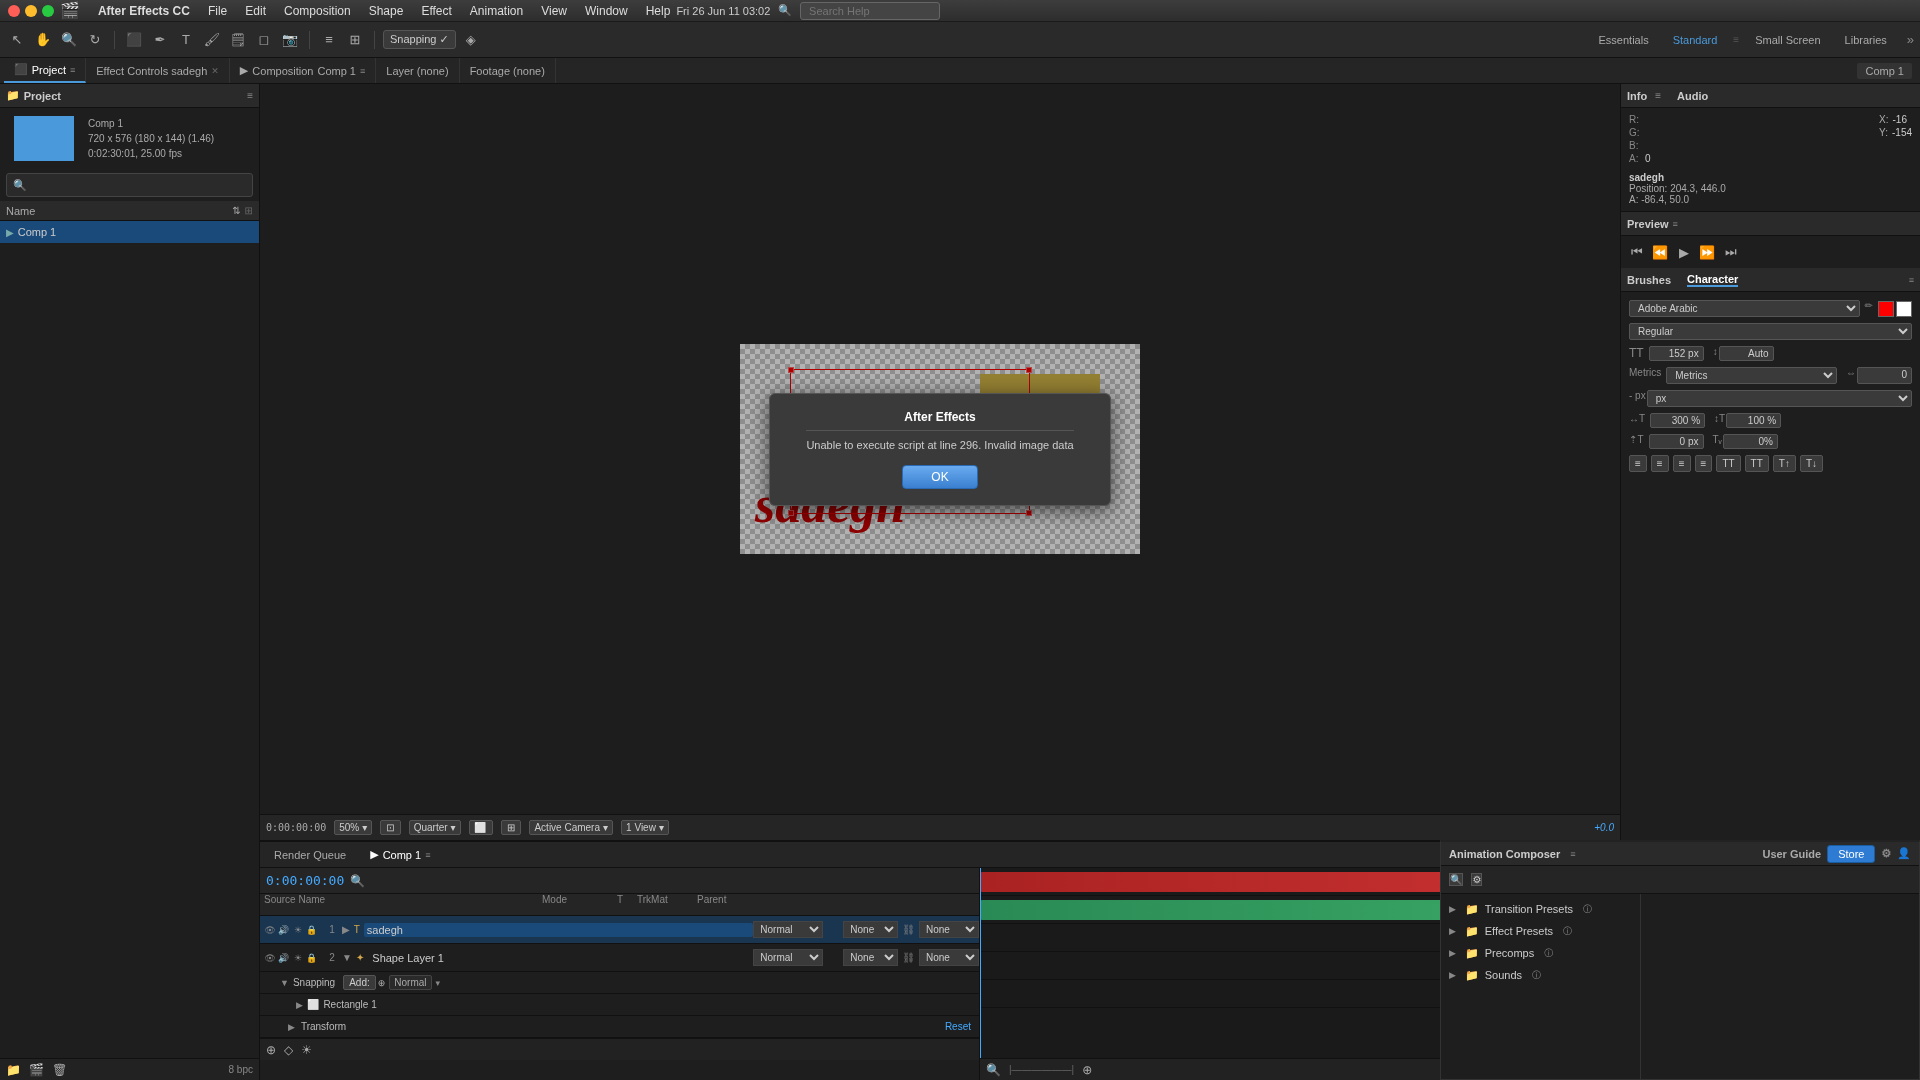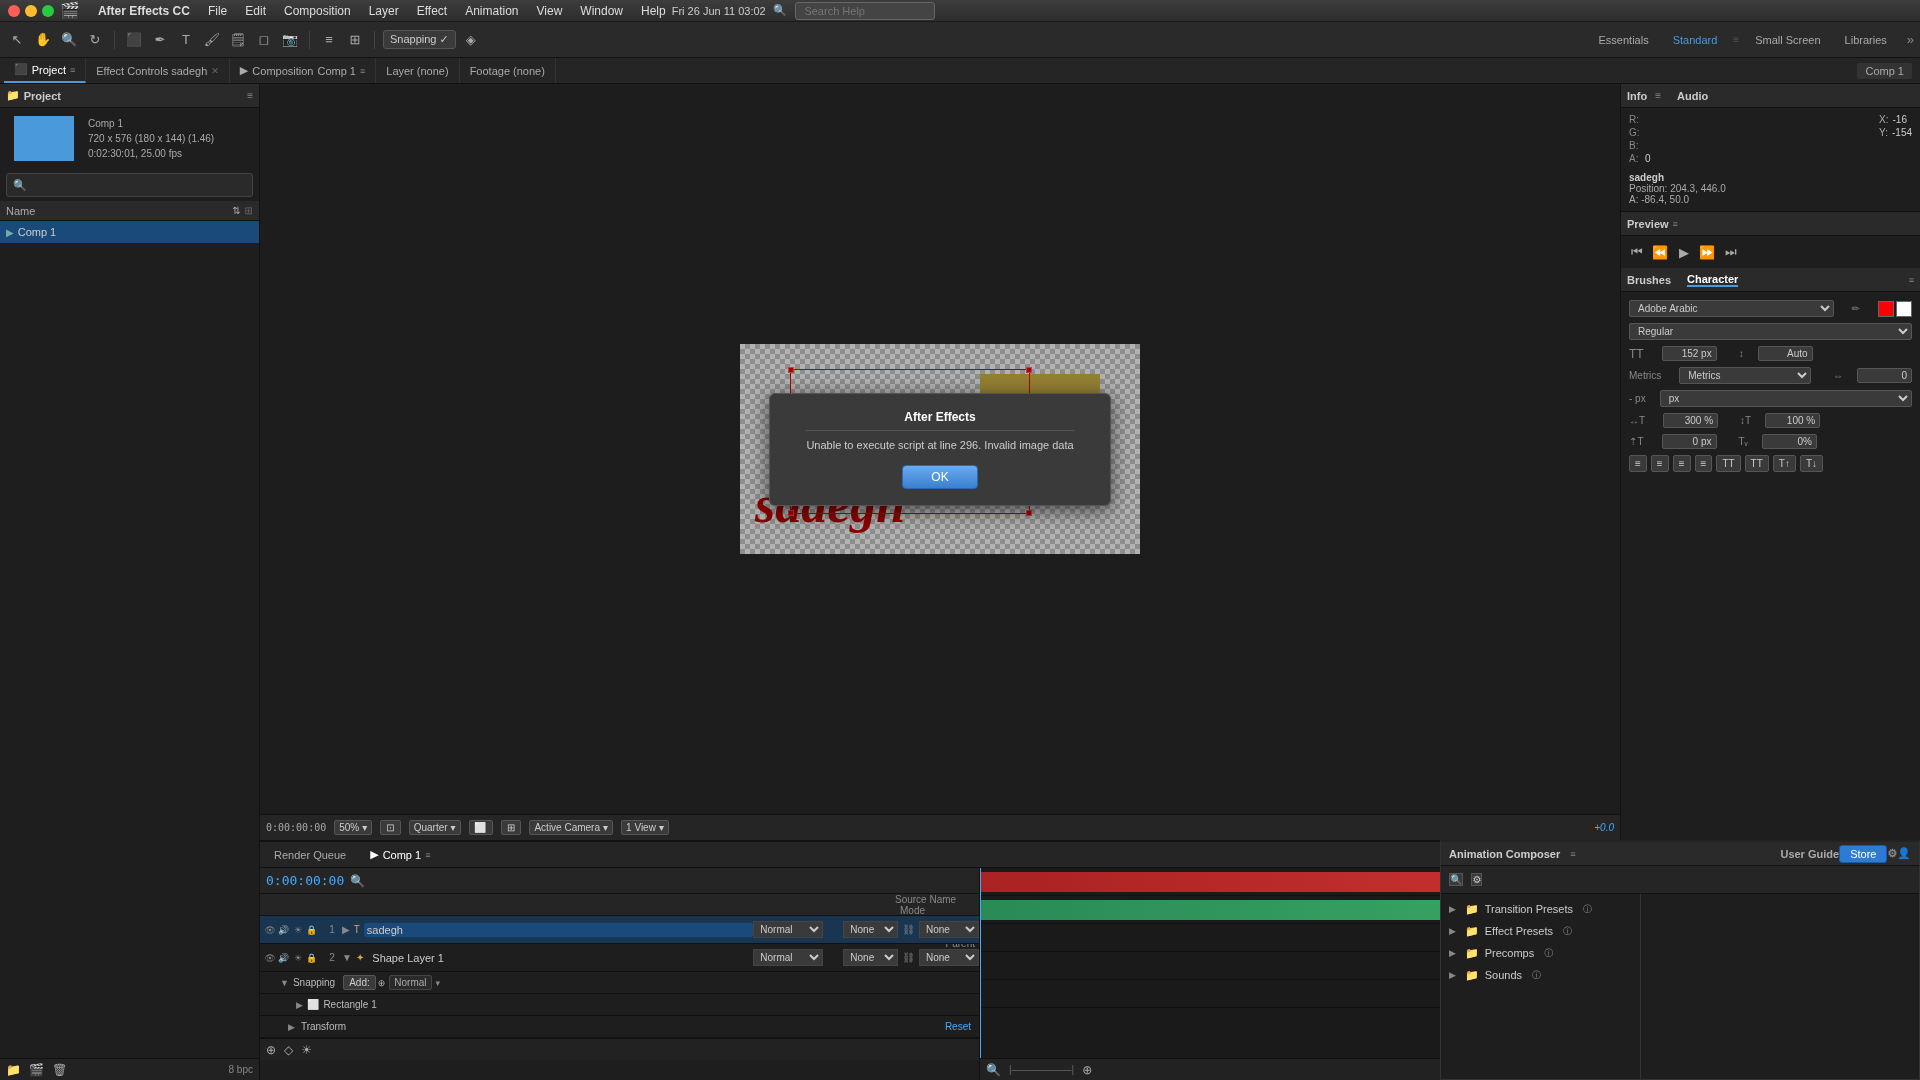--- a/index.html
+++ b/index.html
@@ -338,22 +338,22 @@
     .brushes-char-row {
       height: 24px; background: #2a2a2a;
       display: flex; align-items: center;
       padding: 0 6px; gap: 16px;
       border-bottom: 1px solid #111;
       font-size: 11px; font-weight: bold; color: #ccc;
     }
     .char-active { border-bottom: 2px solid #4a9adb; color: #fff; }
     .char-section { padding: 8px; }
     .char-row {
-      display: flex; align-items: center;
-      margin-bottom: 6px; gap: 14px; font-size: 11px;
+      display: flex; 
+      margin-bottom: 6px; gap: 1px; font-size: 11px;
     }
     .char-select {
       background: #3a3a3a; border: 1px solid #555;
       color: #ccc; font-size: 10px;
       padding: 1px 4px; border-radius: 2px;
       flex: 1;
     }
     .char-num {
       background: #3a3a3a; border: 1px solid #555;
       color: #ccc; font-size: 10px;
@@ -397,25 +397,24 @@
     }
     .timeline-layers {
       width: 720px;
       background: #1e1e1e;
       border-right: 1px solid #111;
       display: flex; flex-direction: column;
     }
     .tl-col-headers {
       height: 22px;
       background: #252525;
-      display: flex; align-items: flex-end;
+      display: flex; align-items: flex-start;
       border-bottom: 1px solid #111;
       font-size: 10px; color: #888;
       padding: 0 4px;
-      flex-direction: column;
     }
     .layer-row {
       height: 28px;
       display: flex; align-items: center;
       border-bottom: 1px solid #111;
       font-size: 11px; color: #ccc;
     }
     .layer-row.selected { background: #1a3550; }
     .layer-icons { display: flex; gap: 2px; align-items: center; padding: 0 4px; }
     .l-icon { font-size: 9px; color: #888; width: 12px; text-align: center; }
@@ -585,21 +584,21 @@
     <div class="dot dot-red"></div>
     <div class="dot dot-yellow"></div>
     <div class="dot dot-green"></div>
   </div>
   <span style="font-size:16px; margin-right:4px;">🎬</span>
   <span class="titlebar-app-name">After Effects CC</span>
   <div class="titlebar-menu">
     <span>File</span>
     <span>Edit</span>
     <span>Composition</span>
-    <span>Layer</span>
+    <span>Shape</span>
     <span>Effect</span>
     <span>Animation</span>
     <span>View</span>
     <span>Window</span>
     <span>Help</span>
   </div>
   <div class="titlebar-right">
     <span>Fri 26 Jun  11 03:02</span>
     <span>🔍</span>
     <input class="search-help-box" type="text" placeholder="Search Help" style="">
@@ -998,21 +997,21 @@
         <button class="align-btn">T↓</button>
       </div>
     </div>
   </div>
 </div>
 
 <div style="position:fixed; right:0; bottom:0; width:480px; height:240px; background:#1e1e1e; border:1px solid #333; border-top:2px solid #222; display:flex; flex-direction:column; z-index:50;">
   <div class="anim-header">
     <span>Animation Composer</span>
     <span style="font-size:9px;color:#888;margin-left:4px;">≡</span>
-    <div style="margin-left:auto;display:flex;align-items:center;">
+    <div style="margin-left:auto;display:flex;gap:6px;align-items:center;">
       <span style="font-size:11px;color:#aaa;cursor:pointer;">User Guide</span>
       <button class="anim-btn">Store</button>
       <span style="font-size:11px;color:#888;cursor:pointer;">⚙</span>
       <span style="font-size:11px;color:#888;cursor:pointer;">👤</span>
     </div>
   </div>
   <div class="anim-toolbar">
     <button class="bc-btn" style="background:#3a3a3a;border:1px solid #555;color:#ccc;font-size:10px;">🔍</button>
     <button class="bc-btn" style="background:#3a3a3a;border:1px solid #555;color:#ccc;font-size:10px;">⚙</button>
   </div>

